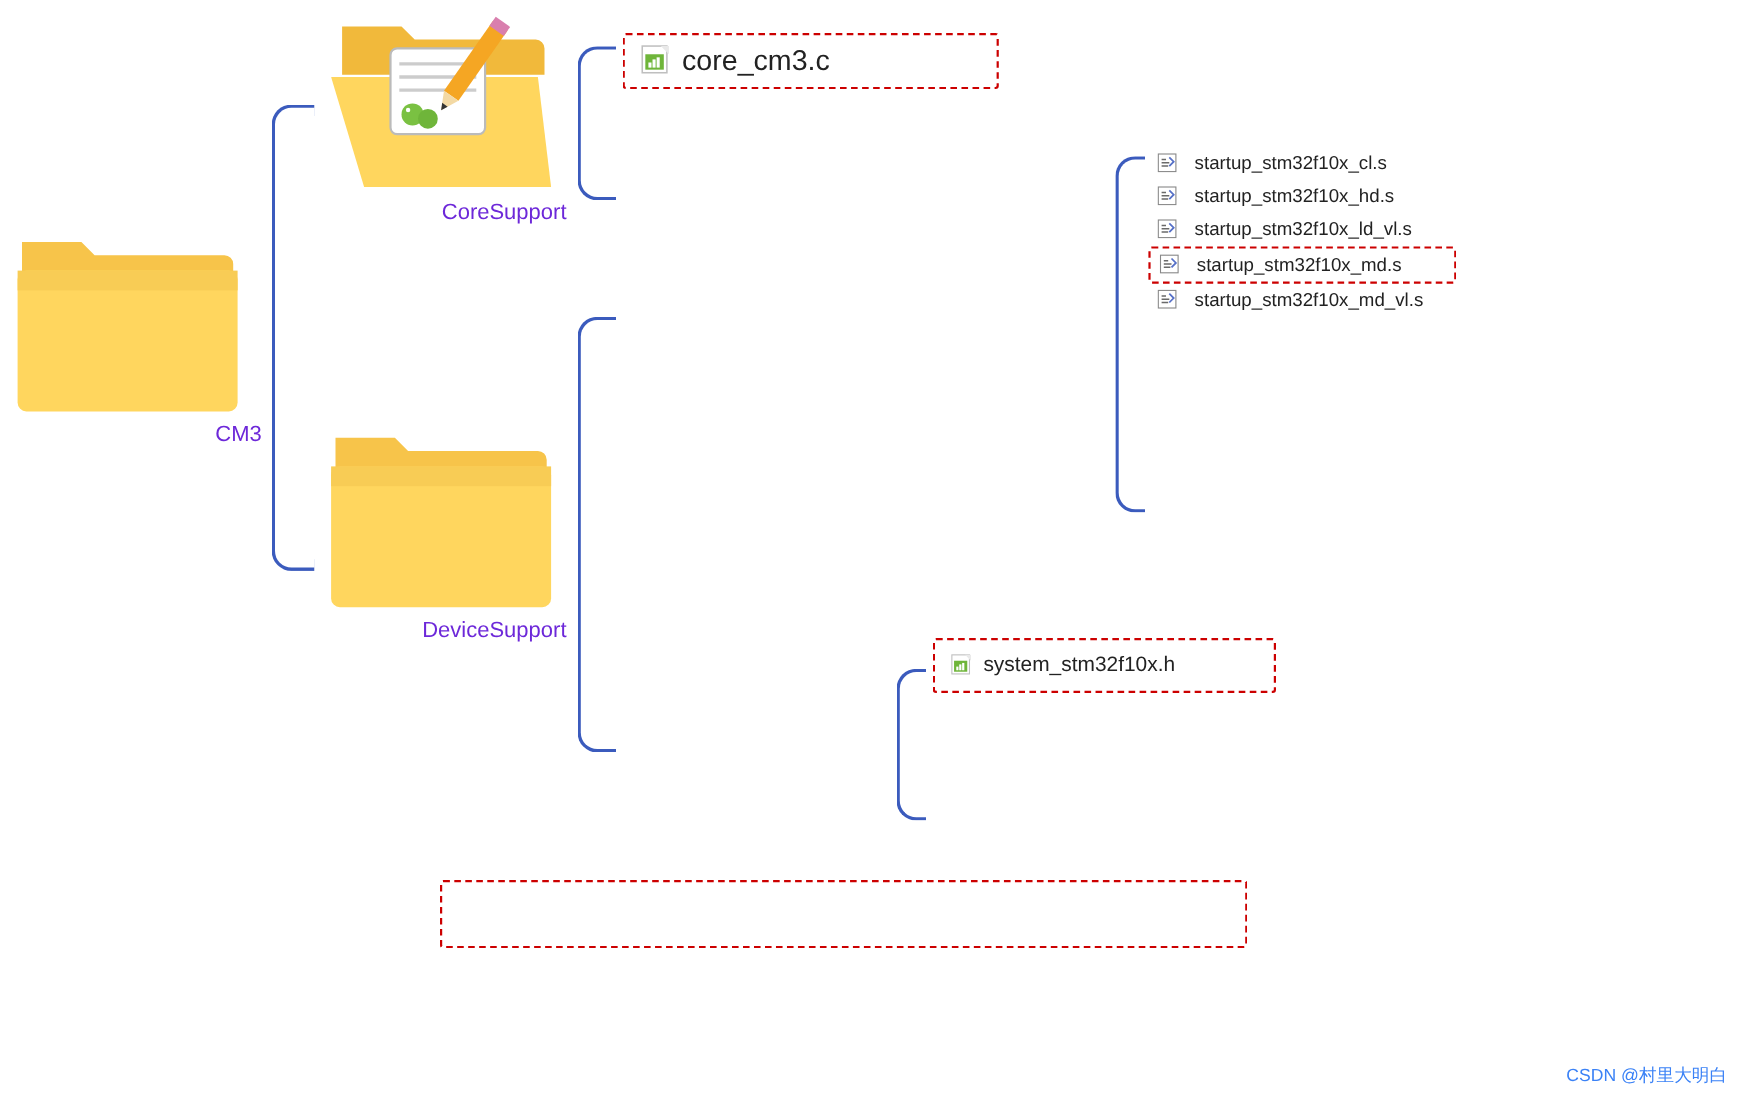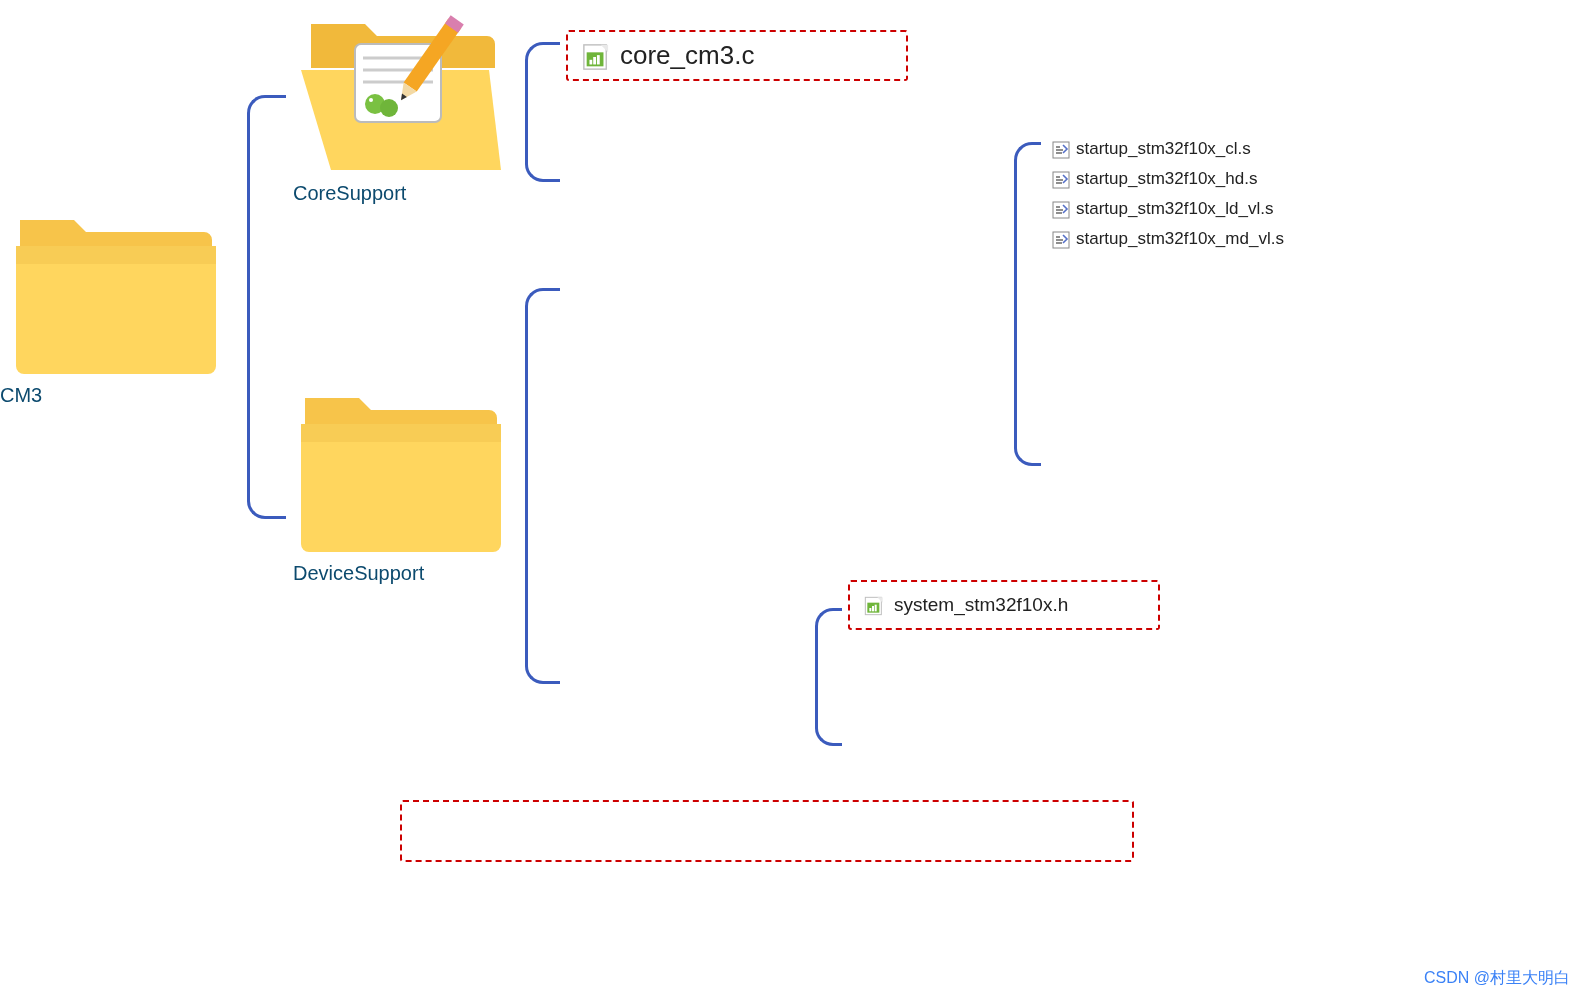--- a/index.html
+++ b/index.html
@@ -1,21 +1,21 @@
 <!DOCTYPE html>
 <html><head>
 <meta charset="utf-8">
 <style>
   html,body{margin:0;padding:0;width:1584px;height:997px;background:#fff;font-family:"Microsoft YaHei",Arial,sans-serif;overflow:hidden}
   .node{position:absolute}
-  .folder-label{text-align:left;font-size:20px;color:#0c4a6e;margin-top:4px}
+  .folder-label{text-align:right;font-size:20px;color:#6d28d9;margin-top:4px}
   .brace{position:absolute;border:3px solid #3b5bbd;border-right:none;border-radius:18px 0 0 18px}
   .file-box{position:absolute;background:#fff}
-  .file-row{display:flex;align-items:flex-end;gap:10px;font-size:26px;color:#222;padding:8px 14px}
-  .file-row.small{font-size:17px;gap:6px;padding:5px 8px}
+  .file-row{display:flex;align-items:flex-start;gap:10px;font-size:26px;color:#222;padding:8px 14px}
+  .file-row.small{font-size:17px;gap:16px;padding:5px 8px}
   .red-dash{border:2.5px dashed #c00;border-radius:3px}
   .asm-icon{width:18px;height:18px;flex:0 0 18px}
   .source-icon{width:28px;height:28px;flex:0 0 28px}
   .source-icon.sm{width:20px;height:20px;flex:0 0 20px}
   .watermark{position:absolute;right:14px;bottom:8px;font-size:16px;color:#3b82f6}
   svg{display:block}
 </style>
 </head>
 <body>
 
@@ -115,20 +115,26 @@
         <use href="#ico-asm"></use>
       </svg>
     <span>startup_stm32f10x_hd.s</span>
   </div>
   <div class="file-row small">
     <svg class="asm-icon" viewBox="0 0 18 18">
         <use href="#ico-asm"></use>
       </svg>
     <span>startup_stm32f10x_ld_vl.s</span>
   </div>
+  <div class="file-row small red-dash">
+    <svg class="asm-icon" viewBox="0 0 18 18">
+        <use href="#ico-asm"></use>
+      </svg>
+    <span>startup_stm32f10x_md.s</span>
+  </div>
   <div class="file-row small">
     <svg class="asm-icon" viewBox="0 0 18 18">
         <use href="#ico-asm"></use>
       </svg>
     <span>startup_stm32f10x_md_vl.s</span>
   </div>
 </div>
 
 <div class="brace" style="left:815px;top:608px;width:24px;height:132px"></div>
 

